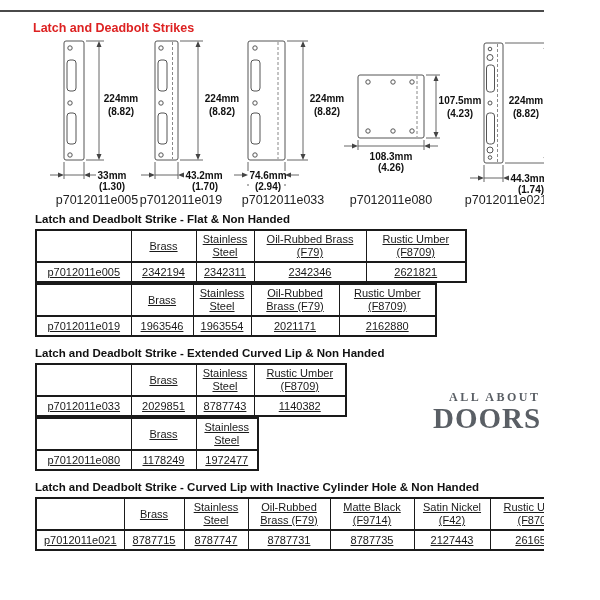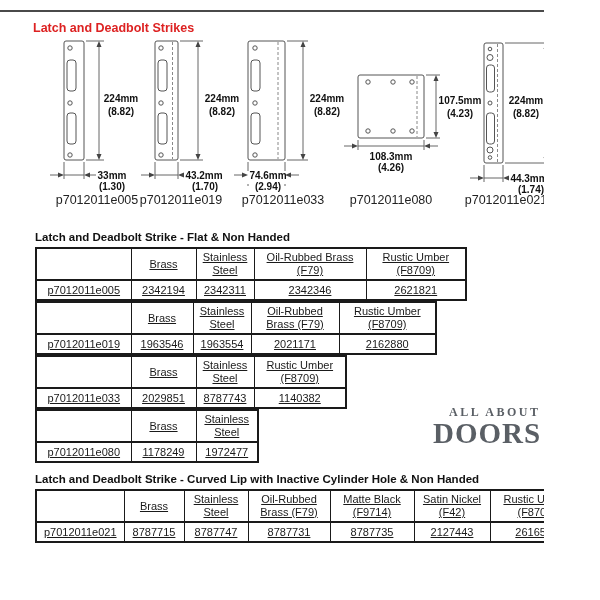--- a/index.html
+++ b/index.html
@@ -6,32 +6,32 @@
   #page{position:relative;width:544px;height:600px;background:#fff;overflow:hidden;
         font-family:"Liberation Sans",sans-serif;color:#1a1a1a;}
   .top-rule{margin-top:10px;width:600px;height:2px;background:#4a4a4a;}
   .page-title{margin:9px 0 0 33px;font-size:12.5px;font-weight:bold;color:#dd2222;}
   #diagram-area{position:relative;width:600px;height:172px;margin-top:3px;}
   #diagram-area svg{position:absolute;left:0;top:0;}
   .dimtxt{font-family:"Liberation Sans",sans-serif;font-size:10px;font-weight:bold;fill:#111;}
   .parttxt{font-family:"Liberation Sans",sans-serif;font-size:12.5px;fill:#222;}
   #sections{margin-left:35px;width:560px;}
   .sec-title{margin:10px 0 4px 0;font-size:11.5px;font-weight:bold;color:#111;}
-  .sec-title:first-child{margin-top:21px;}
+  .sec-title:first-child{margin-top:3px;}
   table.pt{border-collapse:collapse;border:2px solid #1a1a1a;table-layout:fixed;
            font-size:11px;color:#1a1a1a;text-decoration:underline;}
   table.pt th{border:1px solid #1a1a1a;border-bottom:2px solid #1a1a1a;
               font-weight:normal;text-align:center;vertical-align:middle;
               padding:2px 3px;line-height:13px;height:26px;}
   table.pt td{border:1px solid #1a1a1a;text-align:center;vertical-align:middle;
               padding:2px 3px;line-height:13px;height:14px;}
   
   #logo{position:absolute;left:433px;top:391px;width:168px;
         font-family:"Liberation Serif",serif;color:#5a5f65;line-height:1;}
-  .logo-top{font-size:12px;letter-spacing:2.5px;margin-left:16px;font-weight:bold;margin-top:15px;}
+  .logo-top{font-size:12px;letter-spacing:2.5px;margin-left:16px;font-weight:bold;}
   .logo-doors{font-size:29px;letter-spacing:1px;font-weight:bold;margin-top:1px;}
   .logo-amp{position:absolute;right:2px;top:7px;font-size:46px;font-weight:bold;}
   .logo-windows{font-size:25px;letter-spacing:1px;font-weight:bold;margin-top:2px;}
   .logo-site{font-size:13.5px;font-weight:bold;color:#55a452;letter-spacing:0.5px;margin-top:3px;}
 </style>
 </head>
 <body>
 
 <div id="page">
 
@@ -225,20 +225,21 @@
           <tr>
         <td>p7012011e019</td>
         <td>1963546</td>
         <td>1963554</td>
         <td>2021171</td>
         <td>2162880</td>
       </tr>
         </tbody>
     </table>
 
+    <div class="sec-title">Latch and Deadbolt Strike - Extended Curved Lip &amp; Non Handed</div>
     <table class="pt">
       <colgroup>
           <col style="width:95px">
           <col style="width:65px">
           <col style="width:58px">
           <col style="width:92px">
         </colgroup>
       <thead>
           <tr>
         <th></th>

